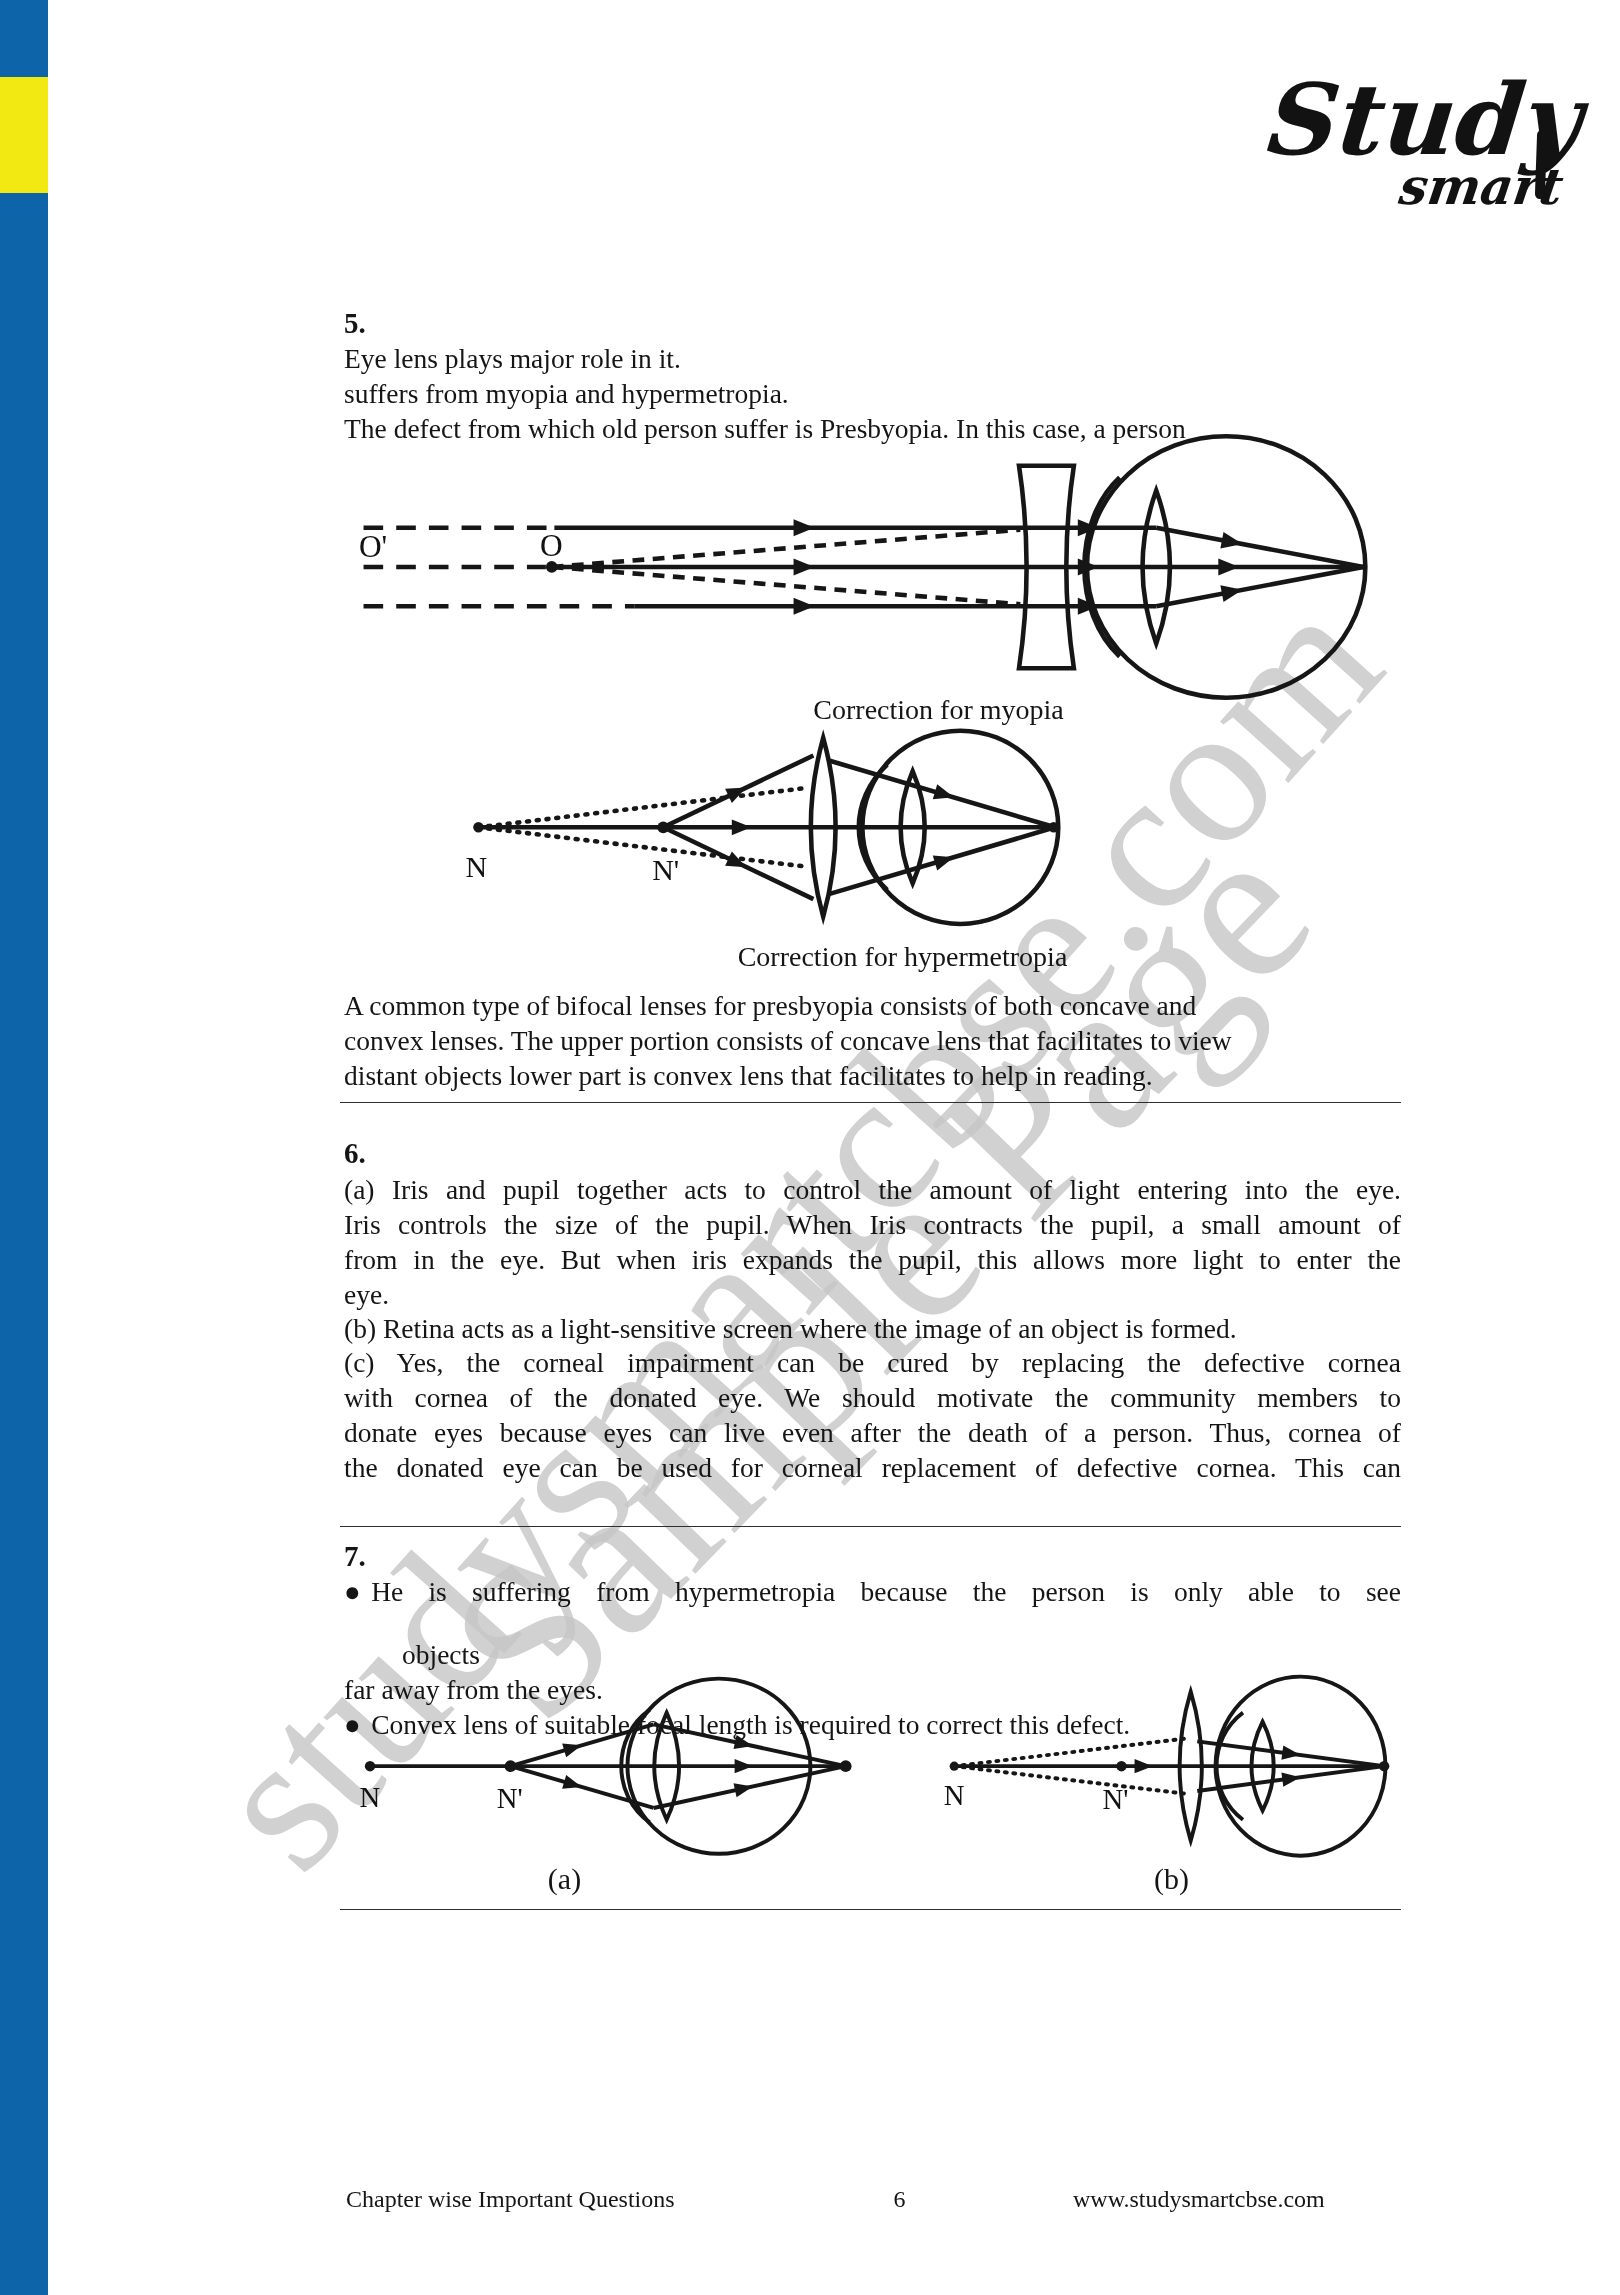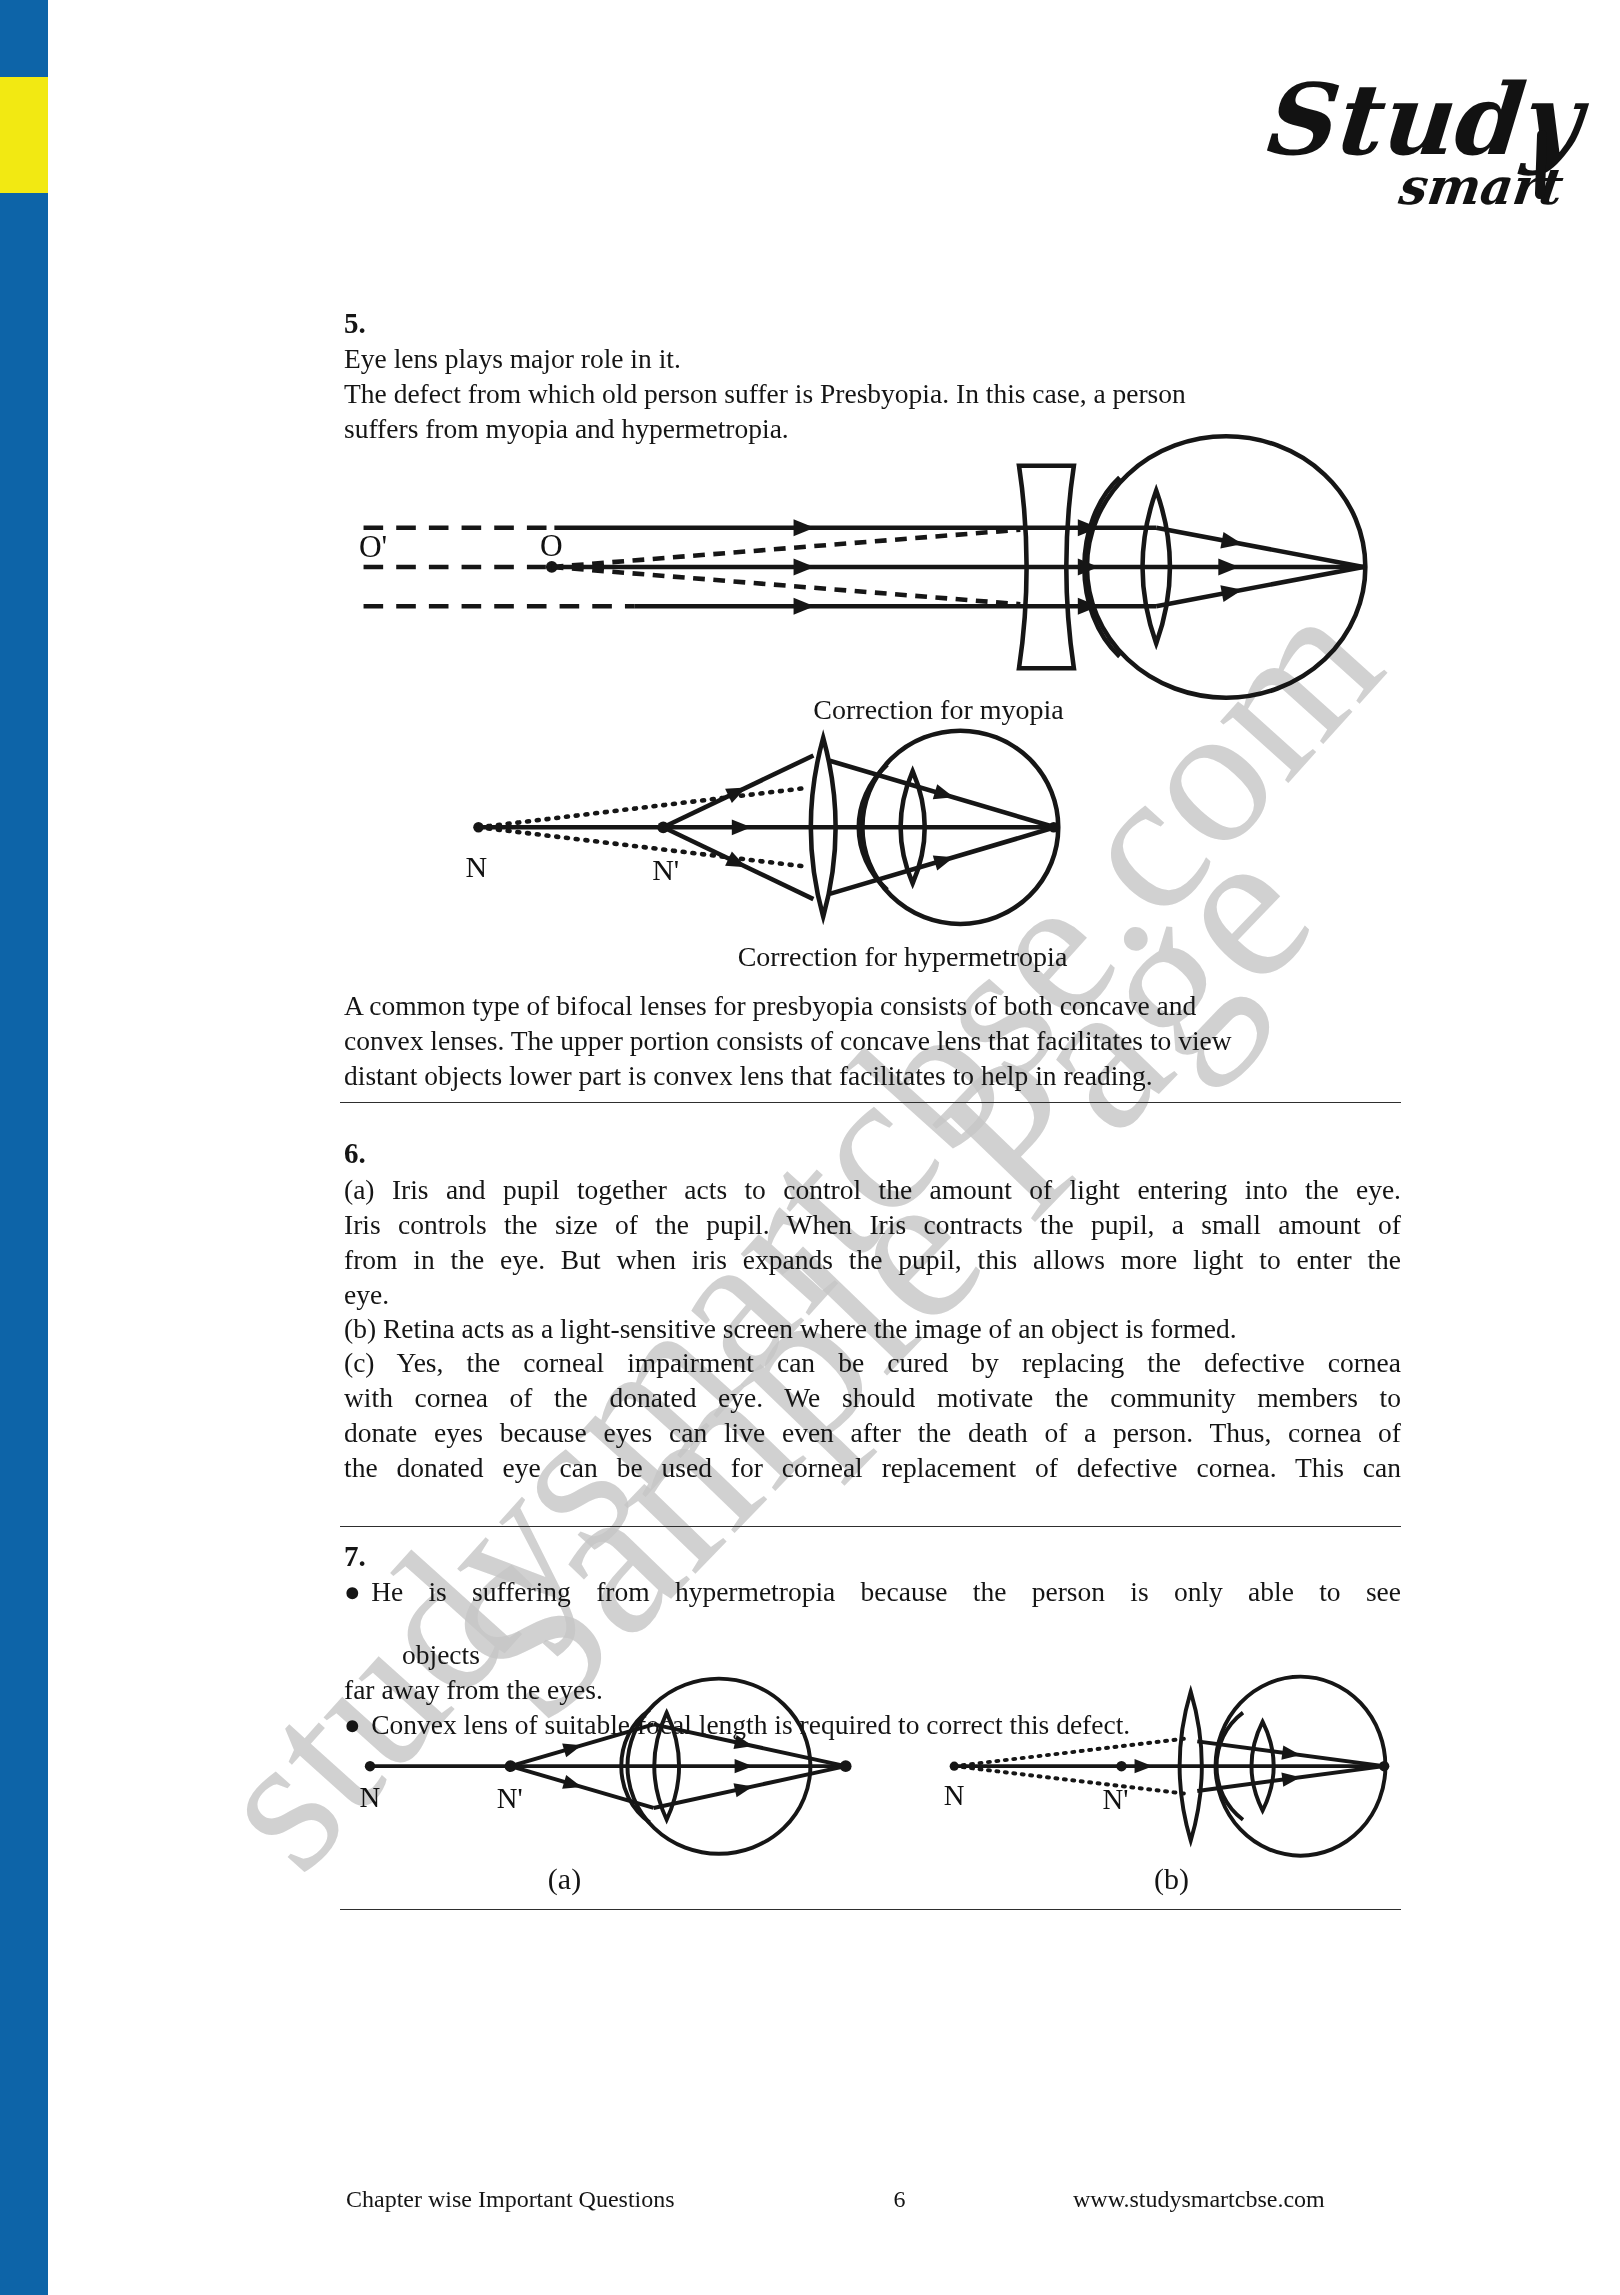--- a/index.html
+++ b/index.html
@@ -60,22 +60,22 @@
     <div class="logo-bar"></div>
   </div>
 
   <div class="blk" style="top:306px">
     <span class="qnum">5.</span>
   </div>
   <div class="blk" style="top:341px">
     <div class="ln">Eye lens plays major role in it.</div>
   </div>
   <div class="blk" style="top:376px">
+    <div class="ln">suffers from myopia and hypermetropia.</div>
     <div class="ln">The defect from which old person suffer is Presbyopia. In this case, a person</div>
-    <div class="ln">suffers from myopia and hypermetropia.</div>
   </div>
 
   <svg style="left:353px;top:433px" width="1034" height="281" viewBox="0 0 1580 430">
     <g>
       <line class="ink" x1="15" y1="145" x2="307" y2="145" stroke-dasharray="30 20"></line>
       <line class="ink" x1="15" y1="205" x2="294" y2="205" stroke-dasharray="30 20"></line>
       <line class="ink" x1="15" y1="265" x2="430" y2="265" stroke-dasharray="30 20"></line>
     </g>
     <circle class="dot" cx="303" cy="205" r="9"></circle>
     <g>

